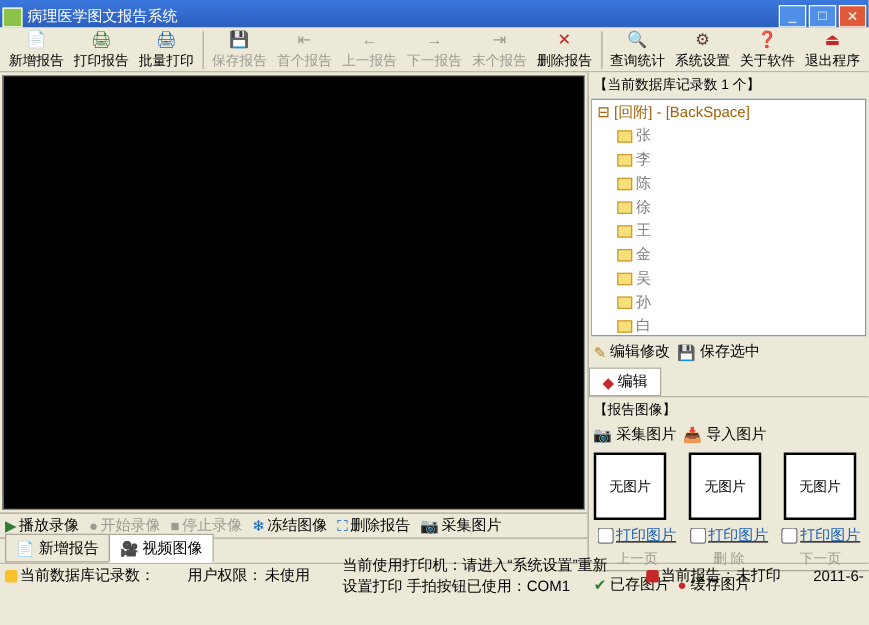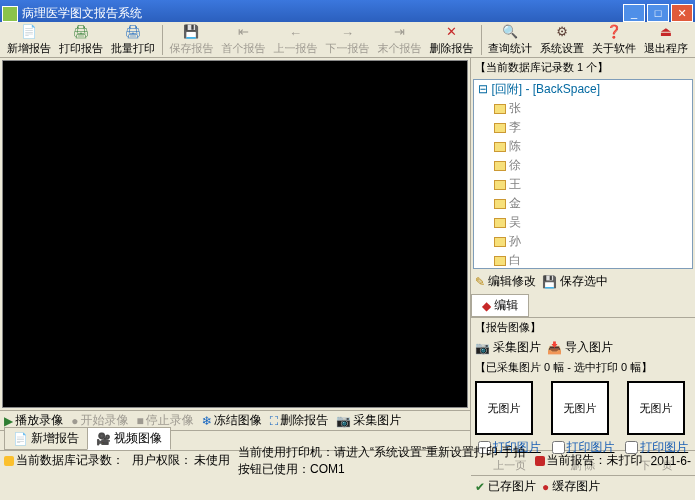--- a/index.html
+++ b/index.html
@@ -21,33 +21,33 @@
 .vtoolbar { height: 20px; display: flex; align-items: center; gap: 8px; padding: 0 4px; border-top: 1px solid #aca899; }
 .vtoolbar .vbtn { display: flex; align-items: center; gap: 2px; font-size: 11px; }
 .vtoolbar .vbtn.disabled { color: #9e9a91; }
 .tabs { height: 20px; display: flex; align-items: flex-end; border-top: 1px solid #aca899; padding-left: 4px; }
 .tab { padding: 2px 8px; border: 1px solid #aca899; background: #ece9d8; margin-right: -1px; display: flex; align-items: center; gap: 3px; }
 .tab.active { background: #fff; border-bottom: 1px solid #fff; }
 .right { width: 225px; background: #ece9d8; border-left: 1px solid #aca899; display: flex; flex-direction: column; }
 .panel-title { background: #ece9d8; padding: 2px 4px; font-size: 11px; }
 .tree { flex: 0 0 190px; background: #fff; border: 1px solid #7f9db9; margin: 2px; overflow: auto; }
 .tree-item { padding: 1px 4px 1px 20px; color: #808080; display: flex; align-items: center; gap: 3px; }
-.tree-item.root { padding-left: 4px; color: #0369a1; }
+.tree-item.root { padding-left: 4px; color: #a16207; }
 .tree-item .fold { width: 12px; height: 10px; background: #f7e07a; border: 1px solid #cc9933; }
 .btnrow { display: flex; gap: 6px; padding: 2px 4px; align-items: center; }
 .smbtn { display: flex; align-items: center; gap: 3px; cursor: pointer; }
 .tabstrip { display: flex; border-bottom: 1px solid #aca899; margin-top: 2px; }
 .tabstrip .tb { padding: 2px 10px; border: 1px solid #aca899; background: #fff; display: flex; align-items: center; gap: 3px; }
 .thumbs { display: flex; gap: 18px; padding: 4px; }
 .thumb { width: 58px; height: 54px; border: 2px solid #000; background: #fff; display: flex; align-items: center; justify-content: center; font-size: 11px; }
 .thumb-actions { display: flex; padding: 0 4px; gap: 5px; text-decoration: underline; }
 .thumb-actions .ta { flex: 1; display: flex; align-items: center; justify-content: center; gap: 2px; color: #1a5fb4; font-size: 11px; }
 .navrow { display: flex; padding: 2px 4px; gap: 4px; }
 .navrow .nv { flex: 1; text-align: center; color: #9e9a91; font-size: 11px; }
-.statusbar { height: 20px; background: #ece9d8; border-top: 1px solid #aca899; display: flex; align-items: center; padding: 0 4px; gap: 8px; font-size: 11px; }
+.statusbar { height: 20px; background: #ece9d8; border-top: 1px solid #aca899; display: flex; align-items: center; padding: 0 4px; gap: 26px; font-size: 11px; }
 .statusbar .seg { display: flex; align-items: center; gap: 2px; }
 .sqdot { width: 10px; height: 10px; border-radius: 2px; }
 </style>
 </head>
 <body>
 
 <div class="titlebar">
   <div class="icon"></div>
   <span>病理医学图文报告系统</span>
   <div class="spacer"></div>
@@ -215,21 +215,20 @@
     <div class="btnrow">
       <div class="smbtn">
           <span style="color:#2e7d32">📷</span>
           <span>采集图片</span>
         </div>
       <div class="smbtn">
           <span style="color:#1565c0">📥</span>
           <span>导入图片</span>
         </div>
     </div>
-    <div class="panel-title">【已采集图片 0 幅 - 选中打印 0 幅】</div>
     <div class="thumbs">
       <div class="thumb">无图片</div>
       <div class="thumb">无图片</div>
       <div class="thumb">无图片</div>
     </div>
     <div class="thumb-actions">
       <div class="ta">
           <input type="checkbox" style="">
           <span>打印图片</span>
         </div>

